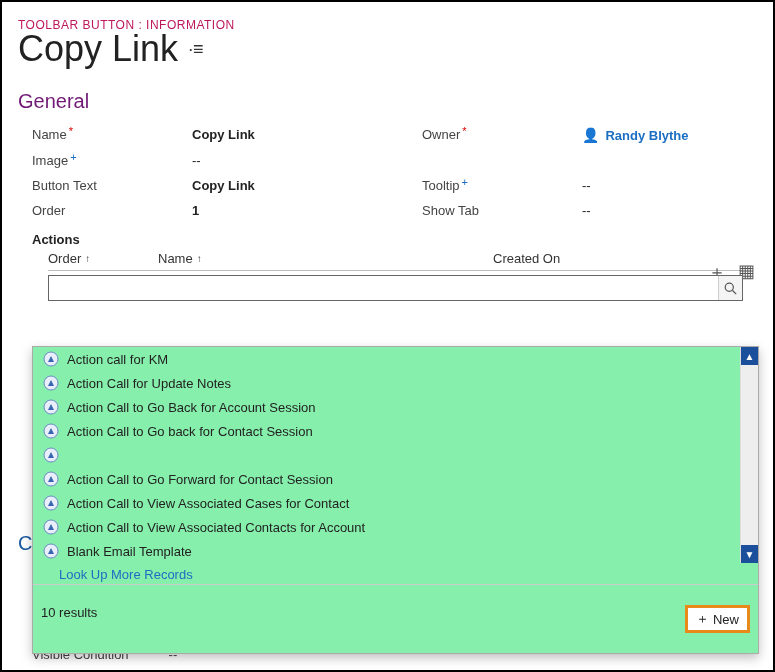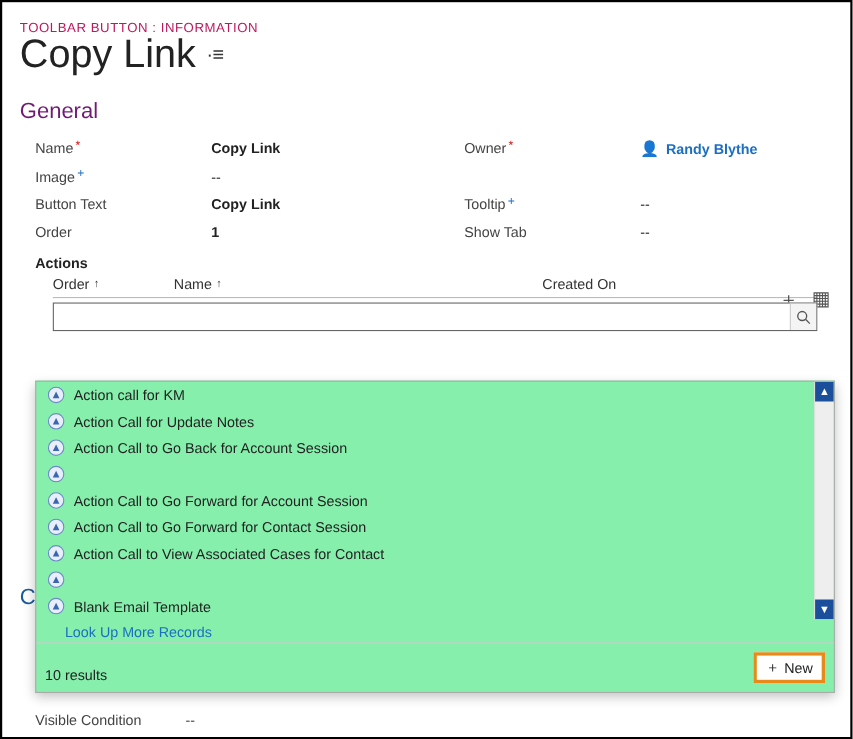--- a/index.html
+++ b/index.html
@@ -157,23 +157,23 @@
   .dd-scroll .down { bottom: 0; }
   .dd-link {
     color: #1b6ec2;
     padding: 4px 10px 2px 26px;
     cursor: pointer;
     font-size: 13px;
   }
   .dd-footer {
     border-top: 1px solid #ccc;
     display: flex;
-    align-items: flex-end;
+    align-items: flex-start;
     justify-content: space-between;
-    padding: 8px 8px;
+    padding: 20px 8px;
     font-size: 13px;
   }
   .new-btn {
     border: 3px solid #e88a1a;
     padding: 2px 8px;
     display: flex;
     align-items: center;
     gap: 4px;
     cursor: pointer;
     font-size: 13px;
@@ -296,29 +296,29 @@
         </span>
         <span>Action Call to Go Back for Account Session</span>
       </div>
       <div class="dd-item">
         <span class="dd-icon">
           <svg width="16" height="16" viewBox="0 0 16 16">
             <circle cx="8" cy="8" r="7" fill="#e8eefb" stroke="#6a8bc8"></circle>
             <path d="M5 11 L8 5 L11 11 Z" fill="#3b66b0"></path>
           </svg>
         </span>
-      </div>
-      <div class="dd-item">
-        <span class="dd-icon">
-          <svg width="16" height="16" viewBox="0 0 16 16">
-            <circle cx="8" cy="8" r="7" fill="#e8eefb" stroke="#6a8bc8"></circle>
-            <path d="M5 11 L8 5 L11 11 Z" fill="#3b66b0"></path>
-          </svg>
-        </span>
-        <span>Action Call to Go Forward for Account Session</span>
+        <span>Action Call to Go back for Contact Session</span>
+      </div>
+      <div class="dd-item">
+        <span class="dd-icon">
+          <svg width="16" height="16" viewBox="0 0 16 16">
+            <circle cx="8" cy="8" r="7" fill="#e8eefb" stroke="#6a8bc8"></circle>
+            <path d="M5 11 L8 5 L11 11 Z" fill="#3b66b0"></path>
+          </svg>
+        </span>
       </div>
       <div class="dd-item">
         <span class="dd-icon">
           <svg width="16" height="16" viewBox="0 0 16 16">
             <circle cx="8" cy="8" r="7" fill="#e8eefb" stroke="#6a8bc8"></circle>
             <path d="M5 11 L8 5 L11 11 Z" fill="#3b66b0"></path>
           </svg>
         </span>
         <span>Action Call to Go Forward for Contact Session</span>
       </div>
@@ -331,20 +331,21 @@
         </span>
         <span>Action Call to View Associated Cases for Contact</span>
       </div>
       <div class="dd-item">
         <span class="dd-icon">
           <svg width="16" height="16" viewBox="0 0 16 16">
             <circle cx="8" cy="8" r="7" fill="#e8eefb" stroke="#6a8bc8"></circle>
             <path d="M5 11 L8 5 L11 11 Z" fill="#3b66b0"></path>
           </svg>
         </span>
+        <span>Action Call to View Associated Contacts for Account</span>
       </div>
       <div class="dd-item">
         <span class="dd-icon">
           <svg width="16" height="16" viewBox="0 0 16 16">
             <circle cx="8" cy="8" r="7" fill="#e8eefb" stroke="#6a8bc8"></circle>
             <path d="M5 11 L8 5 L11 11 Z" fill="#3b66b0"></path>
           </svg>
         </span>
         <span>Blank Email Template</span>
       </div>

